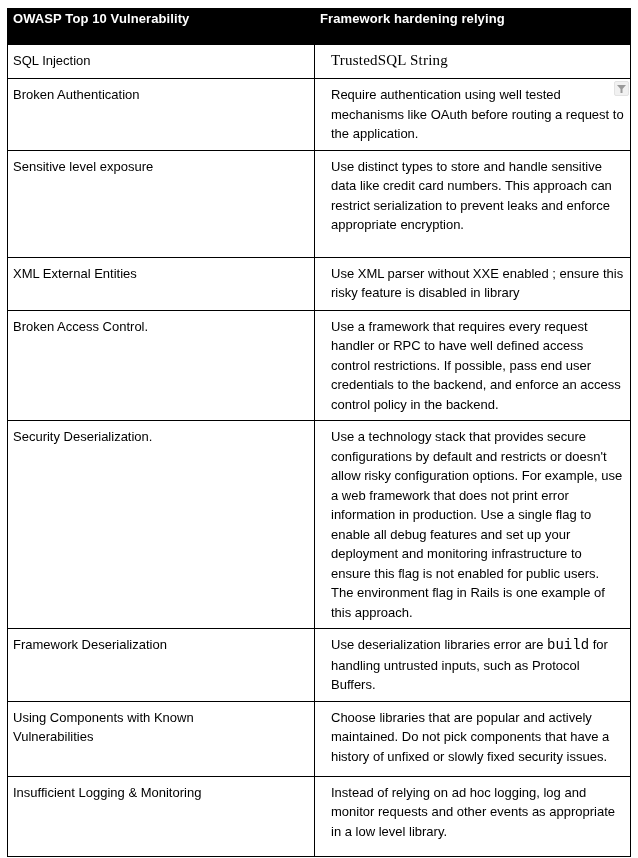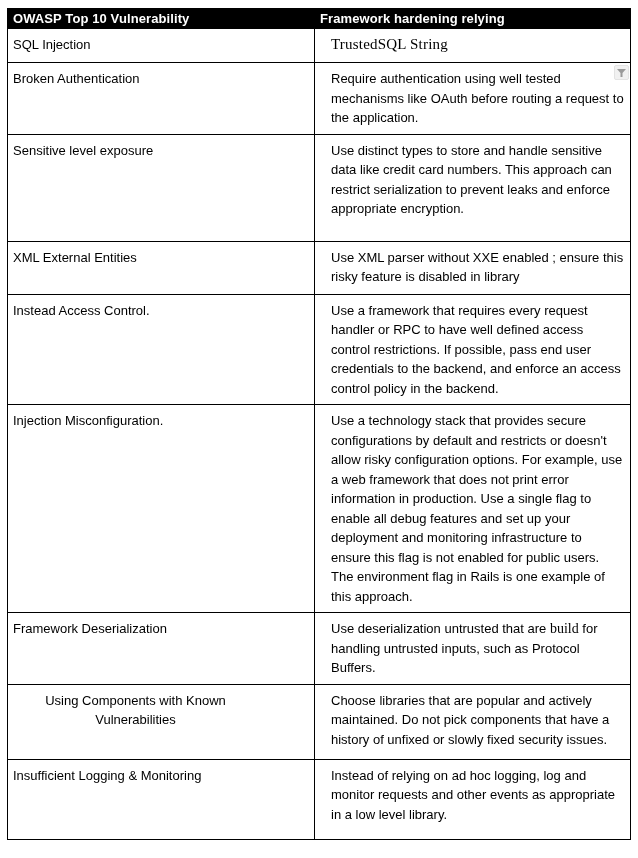--- a/index.html
+++ b/index.html
@@ -30,21 +30,21 @@
     border: 1px solid #000000;
     box-sizing: border-box;
   }
   th {
     background: #000000;
     color: #ffffff;
     font-size: 13px;
     font-weight: bold;
     text-align: left;
     vertical-align: middle;
-    padding: 2px 6px 2px 5px;
+    padding: 2px 6px 18px 5px;
     height: 18px;
     letter-spacing: 0.1px;
   }
   td {
     vertical-align: top;
     padding: 6px 6px 6px 5px;
     font-size: 13px;
     line-height: 19.5px;
   }
   
@@ -55,26 +55,25 @@
   tbody tr:nth-child(5)  td { height: 102px; }
   tbody tr:nth-child(6)  td { height: 188px; }
   tbody tr:nth-child(7)  td { height: 30px; }
   tbody tr:nth-child(8)  td { height: 75px; }
   tbody tr:nth-child(9)  td { height: 80px; }
   tbody tr:nth-child(10) td { height: 72px; margin-top: 20px; }
 
   .vuln-text {
     display: inline-block;
     max-width: 245px;
-    text-align: center;
   }
   .measure-cell { position: relative; padding-left: 16px; }
   .seg-sans { font-family: "Liberation Sans", sans-serif; }
   .seg-serif {
-    font-family: Liberation Serif, serif;
+    font-family: Liberation Mono, monospace;
     font-size: 14px;
   }
   .seg-serif-large {
     font-family: "Liberation Serif", serif;
     font-size: 15px;
     letter-spacing: 0.2px;
   }
   .marker {
     position: absolute;
     top: 2px;
@@ -124,33 +123,33 @@
     <td class="cell vuln-cell"><span class="vuln-text">Sensitive level exposure</span></td>
     <td class="cell measure-cell"><span class="measure-text"><span class="seg-sans">Use distinct types to store and handle sensitive data like credit card numbers. This approach can restrict serialization to prevent leaks and enforce appropriate encryption.</span></span></td>
   </tr>
 
   <tr>
     <td class="cell vuln-cell"><span class="vuln-text">XML External Entities</span></td>
     <td class="cell measure-cell"><span class="measure-text"><span class="seg-sans">Use XML parser without XXE enabled ; ensure this risky feature is disabled in library</span></span></td>
   </tr>
 
   <tr>
-    <td class="cell vuln-cell"><span class="vuln-text">Instead Access Control.</span></td>
+    <td class="cell vuln-cell"><span class="vuln-text">Broken Access Control.</span></td>
     <td class="cell measure-cell"><span class="measure-text"><span class="seg-sans">Use a framework that requires every request handler or RPC to have well defined access control restrictions. If possible, pass end user credentials to the backend, and enforce an access control policy in the backend.</span></span></td>
   </tr>
 
   <tr>
-    <td class="cell vuln-cell"><span class="vuln-text">Injection Misconfiguration.</span></td>
+    <td class="cell vuln-cell"><span class="vuln-text">Security Deserialization.</span></td>
     <td class="cell measure-cell"><span class="measure-text"><span class="seg-sans">Use a technology stack that provides secure configurations by default and restricts or doesn't allow risky configuration options. For example, use a web framework that does not print error information in production. Use a single flag to enable all debug features and set up your deployment and monitoring infrastructure to ensure this flag is not enabled for public users. The environment flag in Rails is one example of this approach.</span></span></td>
   </tr>
 
 
   <tr>
     <td class="cell vuln-cell"><span class="vuln-text">Framework Deserialization</span></td>
-    <td class="cell measure-cell"><span class="measure-text"><span class="seg-sans">Use deserialization untrusted that are </span><span class="seg-serif">build</span><span class="seg-sans"> for handling untrusted inputs, such as Protocol Buffers.</span></span></td>
+    <td class="cell measure-cell"><span class="measure-text"><span class="seg-sans">Use deserialization libraries error are </span><span class="seg-serif">build</span><span class="seg-sans"> for handling untrusted inputs, such as Protocol Buffers.</span></span></td>
   </tr>
 
   <tr>
     <td class="cell vuln-cell"><span class="vuln-text">Using Components with Known Vulnerabilities</span></td>
     <td class="cell measure-cell"><span class="measure-text"><span class="seg-sans">Choose libraries that are popular and actively maintained. Do not pick components that have a history of unfixed or slowly fixed security issues.</span></span></td>
   </tr>
 
   <tr>
     <td class="cell vuln-cell"><span class="vuln-text">Insufficient Logging &amp; Monitoring</span></td>
     <td class="cell measure-cell"><span class="measure-text"><span class="seg-sans">Instead of relying on ad hoc logging, log and monitor requests and other events as appropriate in a low level library.</span></span></td>

